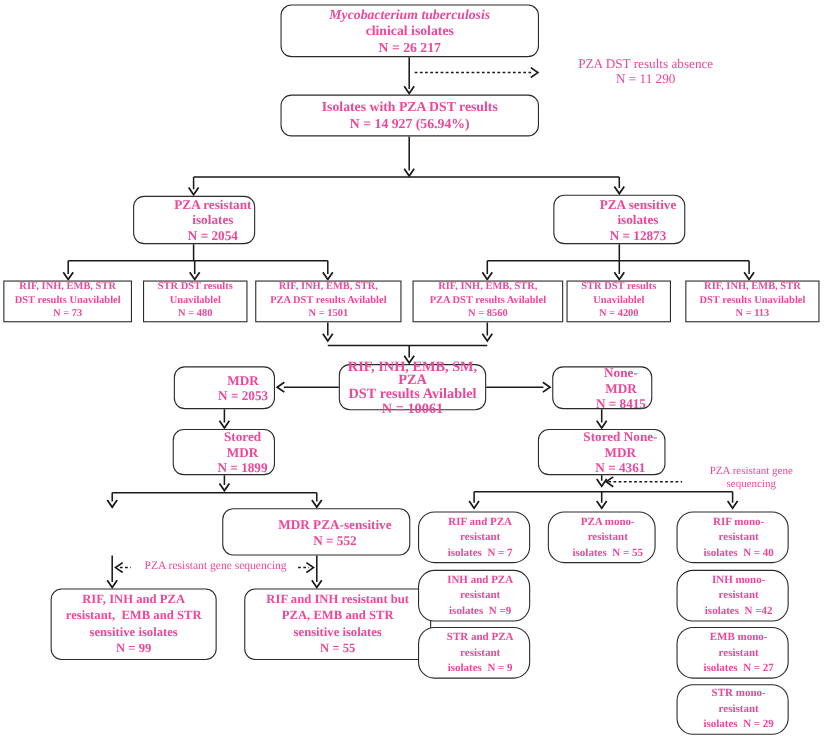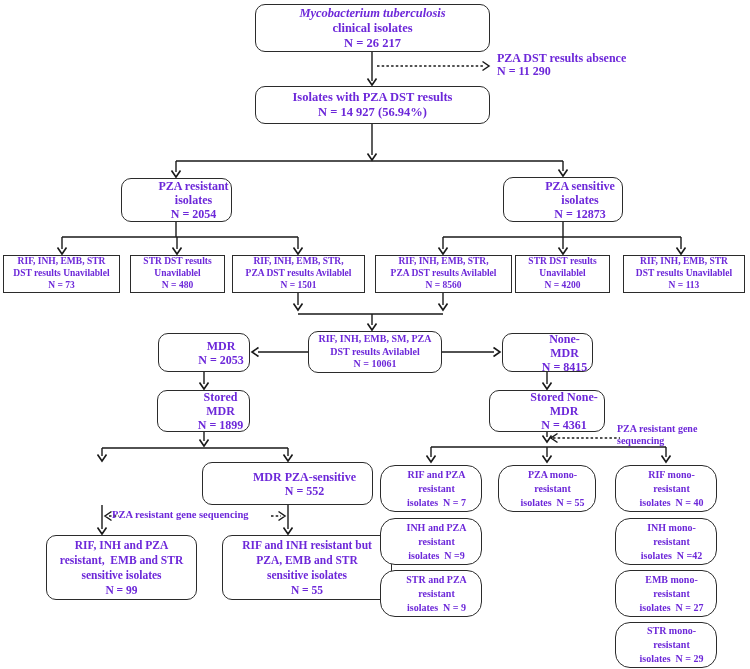--- a/index.html
+++ b/index.html
@@ -1,28 +1,28 @@
 <!DOCTYPE html>
 <html><head>
 <meta charset="utf-8">
 <style>
   html,body{margin:0;padding:0;background:#fff;}
   #canvas{position:relative;width:750px;height:669px;background:#fff;
-          font-family:"Liberation Serif","DejaVu Serif",serif;color:#6d28d9;overflow:hidden;}
+          font-family:"Liberation Serif","DejaVu Serif",serif;color:#ec4899;overflow:hidden;}
   .node{position:absolute;box-sizing:border-box;border:1.6px solid #2b2b2b;border-radius:10px;
         background:#fff;display:flex;align-items:center;justify-content:center;
         text-align:center;font-weight:bold;white-space:pre-line;padding:1px 2px;}
   .big{font-size:12.5px;line-height:15px;}
   .med{font-size:12px;line-height:14px;padding-left:36px;}
   .small{font-size:9.5px;line-height:11.8px;border-radius:0;}
-  .cen{font-size:10px;line-height:12.6px;}
+  .cen{font-size:13px;line-height:12.6px;}
   .col{font-size:10px;line-height:14px;border-radius:15px;padding-left:13px;}
   .four{font-size:11.5px;line-height:15px;margin-left:19px;}
   .it{font-style:italic;}
-  .flabel{position:absolute;font-weight:bold;text-align:left;white-space:pre-line;}
+  .flabel{position:absolute;font-weight:normal;text-align:center;white-space:pre-line;}
   .lbl12{font-size:12px;line-height:12.5px;}
   .lbl10{font-size:10px;line-height:12px;}
   .lblmid{font-size:10.5px;line-height:12px;}
   svg.wires{position:absolute;left:0;top:0;pointer-events:none;}
 </style>
 </head>
 <body>
 
 <div id="canvas">
 

